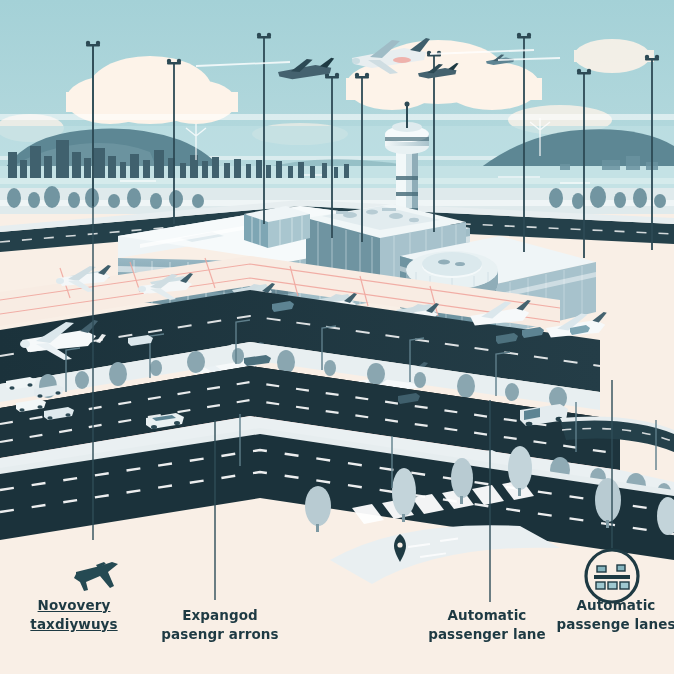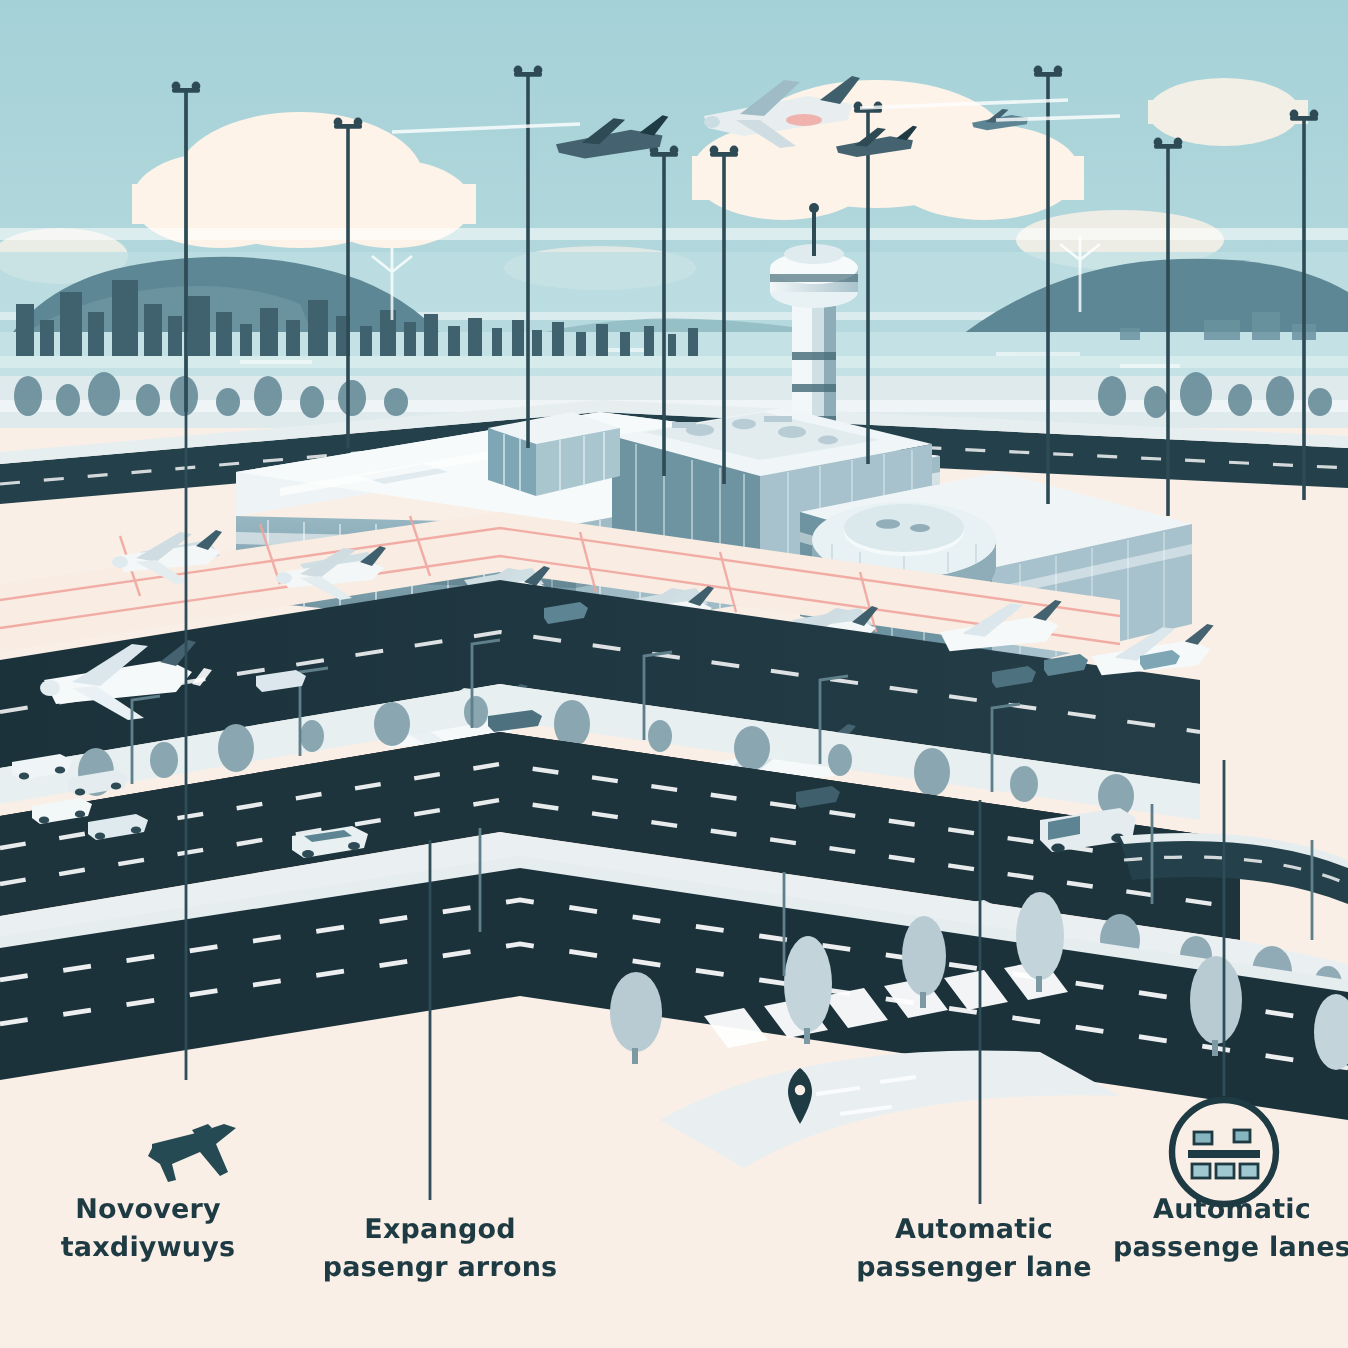--- a/index.html
+++ b/index.html
@@ -1,21 +1,21 @@
 <!DOCTYPE html>
 <html><head>
 <meta charset="utf-8">
 <style>
   html,body{margin:0;padding:0;background:#fff;}
   body{font-family:"DejaVu Sans",sans-serif;}
   #stage{position:relative;width:674px;height:674px;overflow:hidden;background:#fbf1e8;}
   #stage svg.layer{position:absolute;left:0;top:0;width:674px;height:674px;display:block;}
   .lbl{position:absolute;text-align:center;color:#1e3a43;font-family:"DejaVu Sans",sans-serif;
        font-size:13.5px;font-weight:700;line-height:1.42;letter-spacing:.1px;white-space:pre-line;}
-  #l1{left:14px;  top:596px; width:120px;}
+  #l1{left:14px;  top:596px; width:120px;text-decoration:underline;}
   #l2{left:150px; top:606px; width:140px;}
   #l3{left:412px; top:606px; width:150px;}
   #l4{left:552px; top:596px; width:128px;}
 </style>
 </head>
 <body>
 
 <div id="stage">
 
   <svg class="layer" viewBox="0 0 674 674">

